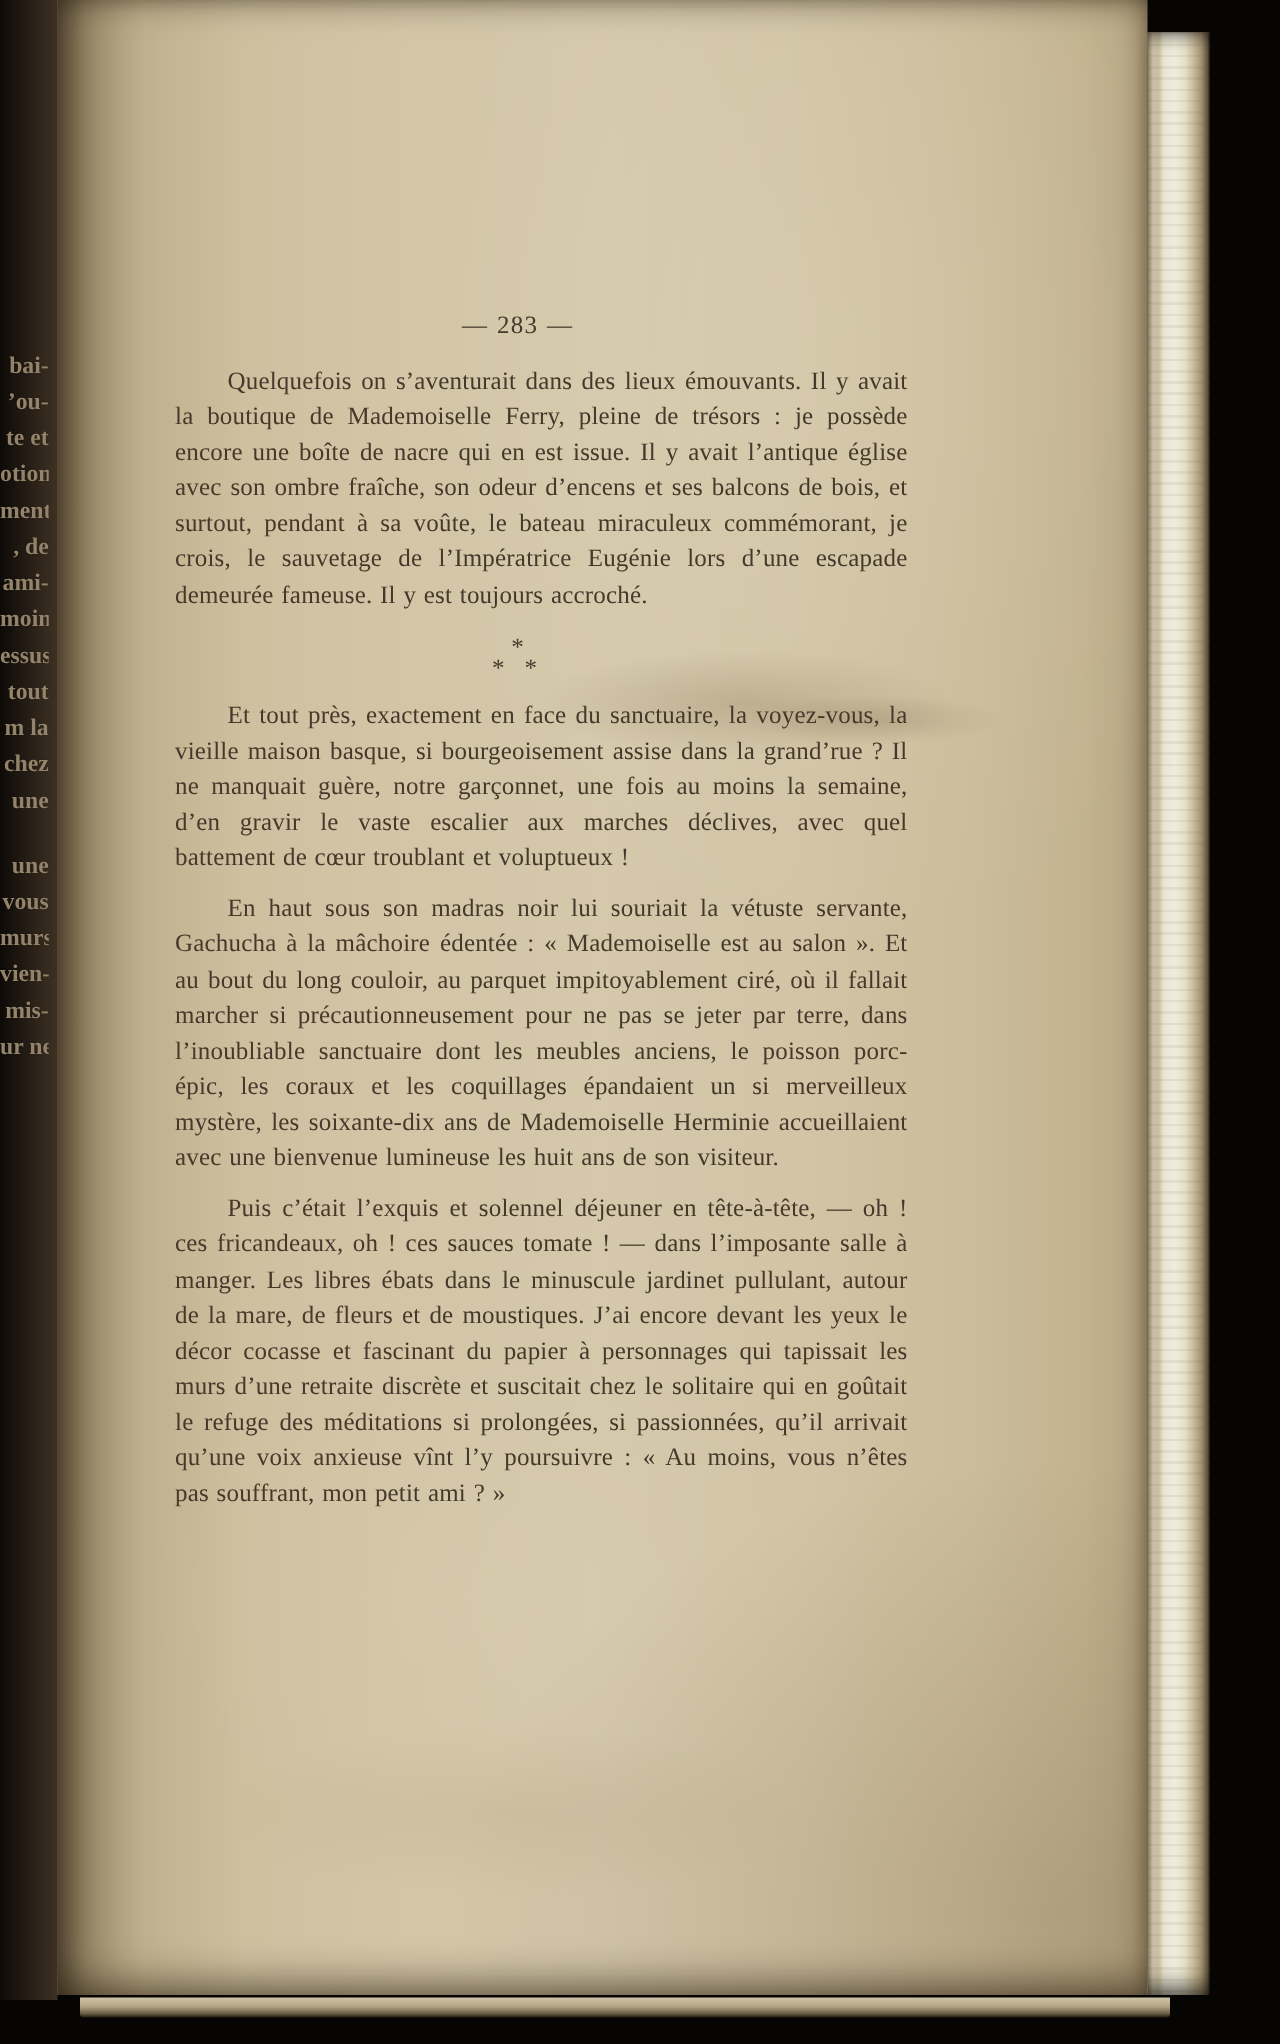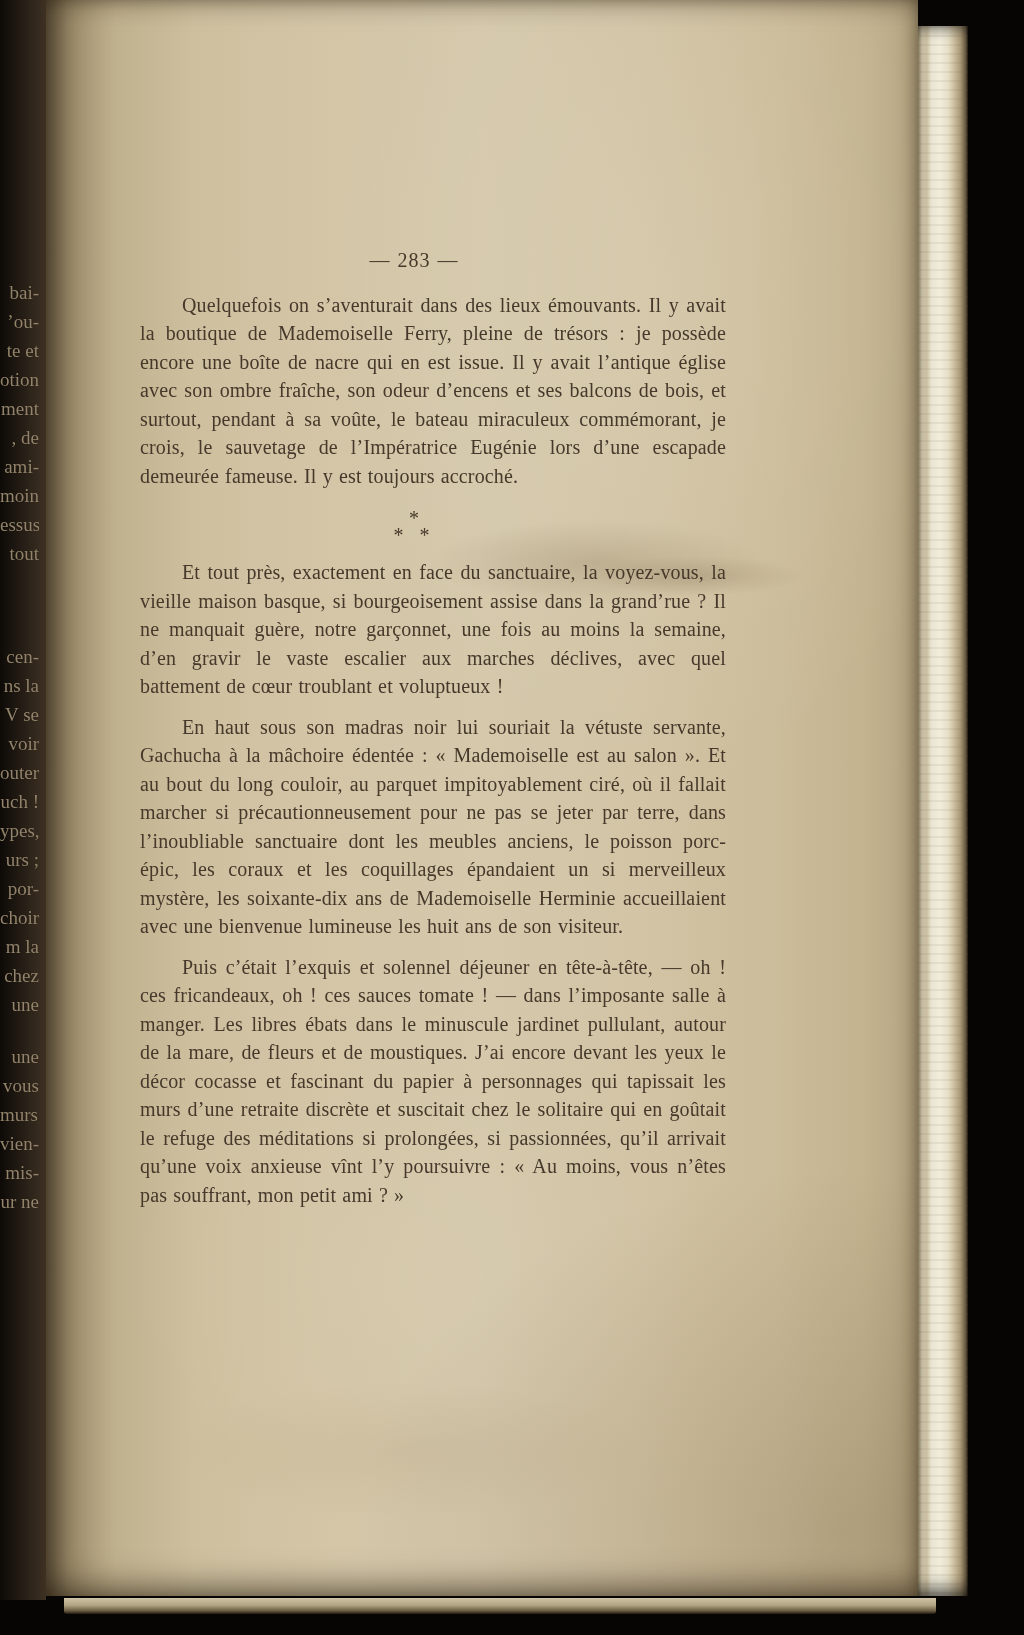--- a/index.html
+++ b/index.html
@@ -25,20 +25,21 @@
   .fragments {
     position: absolute;
     left: 0; top: 278px;
     width: 43px;
     text-align: right;
     padding-right: 4px;
     color: #93836a;
     font-size: 19px;
     line-height: 29px;
     text-shadow: 0 0 1px rgba(0,0,0,0.4);
+    font-weight: bold;
   }
   .frag-group.g2 { margin-top: 74px; }
   .frag-group.g3 { }
   .frag-group.g4 { margin-top: 23px; }
   .frag-line { white-space: nowrap; overflow: hidden; }
 
   
   .page {
     position: absolute;
     left: 46px; top: 0;
@@ -140,32 +141,20 @@
         <div class="frag-line">’ou-</div>
         <div class="frag-line">te et</div>
         <div class="frag-line">otion</div>
         <div class="frag-line">ment</div>
         <div class="frag-line">, de</div>
         <div class="frag-line">ami-</div>
         <div class="frag-line">moins</div>
         <div class="frag-line">essus</div>
         <div class="frag-line">tout</div>
       </div>
-    <div class="frag-group g2">
-        <div class="frag-line">cen-</div>
-        <div class="frag-line">ns la</div>
-        <div class="frag-line">V se</div>
-        <div class="frag-line">voir</div>
-        <div class="frag-line">outer</div>
-        <div class="frag-line">uch !</div>
-        <div class="frag-line">ypes,</div>
-        <div class="frag-line">urs ;</div>
-        <div class="frag-line">por-</div>
-        <div class="frag-line">choir</div>
-      </div>
     <div class="frag-group g3">
         <div class="frag-line">m la</div>
         <div class="frag-line">chez</div>
         <div class="frag-line">une</div>
       </div>
     <div class="frag-group g4">
         <div class="frag-line">une</div>
         <div class="frag-line">vous</div>
         <div class="frag-line">murs,</div>
         <div class="frag-line">vien-</div>

